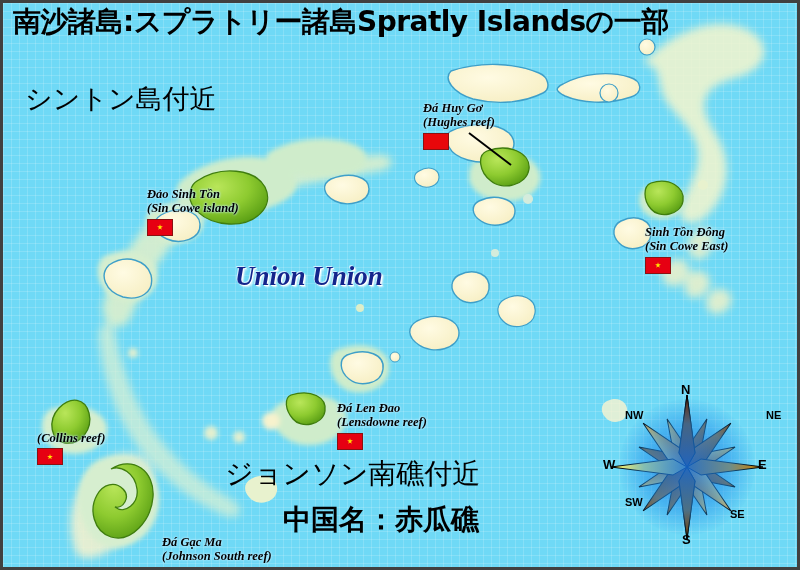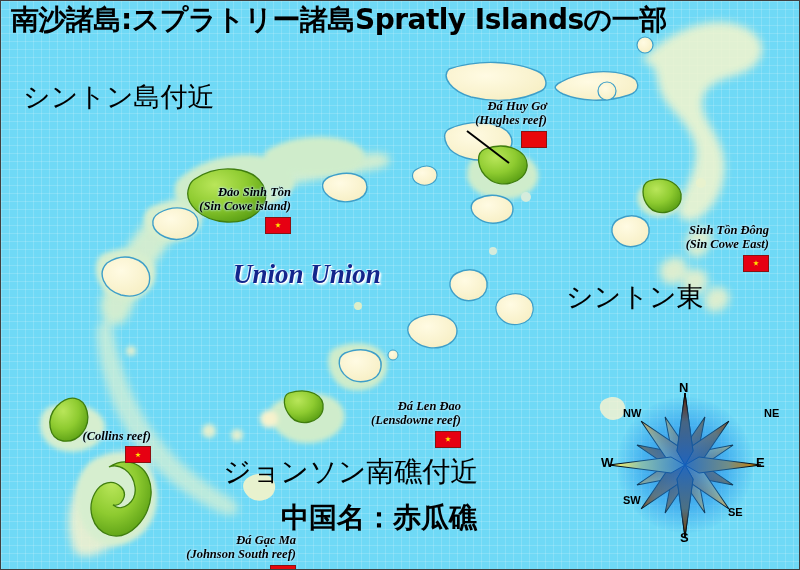--- a/index.html
+++ b/index.html
@@ -3,21 +3,21 @@
 <meta charset="utf-8">
 <title>Union Banks Map</title>
 <style>
   html,body{margin:0;padding:0;background:#fff;}
   #map-root{
     position:relative;
     width:800px;height:570px;
     overflow:hidden;
     background:#6fd9f6;
     font-family:"Liberation Sans", sans-serif;
-    border:1px solid #404040;
+    border:3px solid #404040;
     box-sizing:border-box;
   }
   
   #ocean-grid{
     position:absolute;inset:0;
     background-image:
       linear-gradient(rgba(255,255,255,.16) 1px, transparent 1px),
       linear-gradient(90deg, rgba(255,255,255,.16) 1px, transparent 1px);
     background-size:8px 8px;
     pointer-events:none;
@@ -46,28 +46,29 @@
     font-style:italic;font-weight:700;font-size:27px;
     color:#14258c;
     text-shadow:
        1px 1px 0 #ffffff, -1px -1px 0 #cfefff,
        2px 2px 2px rgba(255,255,255,.85);
     white-space:nowrap;
   }
 
   .feature-label{
     position:absolute;
-    text-align:right;
+    text-align:left;
     font-family:"Liberation Serif","DejaVu Serif",serif;
     font-style:italic;font-weight:700;
     font-size:12.5px;
     color:#000;
     line-height:1.15;
     white-space:nowrap;
     text-shadow:0 0 2px #bdeaff,0 0 3px #bdeaff;
+    padding-left:34px;
   }
   .feature-label .vn-line{display:block;}
 
   
   .flag{
     display:inline-block;
     width:26px;height:17px;
     margin-top:3px;
     border:1px solid #8b1111;
     position:relative;
@@ -268,21 +269,20 @@
   </div>
 
   <svg id="hughes-leader" width="800" height="570">
     <line x1="466" y1="130" x2="508" y2="162" stroke="#000" stroke-width="2"></line>
   </svg>
 
   <div class="jp-title" id="title-main">南沙諸島:スプラトリー諸島Spratly Islandsの一部</div>
 
   <div class="jp-title" id="label-sinton-fukin">シントン島付近</div>
 
-  <div class="jp-title" id="label-sinton-higashi">シントン東</div>
 
   <div class="jp-title" id="label-johnson-fukin">ジョンソン南礁付近</div>
 
   <div class="jp-title" id="label-chinese-name">中国名：赤瓜礁</div>
 
   <div class="union-banks">Union Union</div>
 
   <div class="feature-label" style="left:110px;top:144px;width:180px;margin-top:40px;">
     <span class="vn-line">Đảo Sinh Tồn</span>
     <span class="vn-line">(Sin Cowe island)</span>

